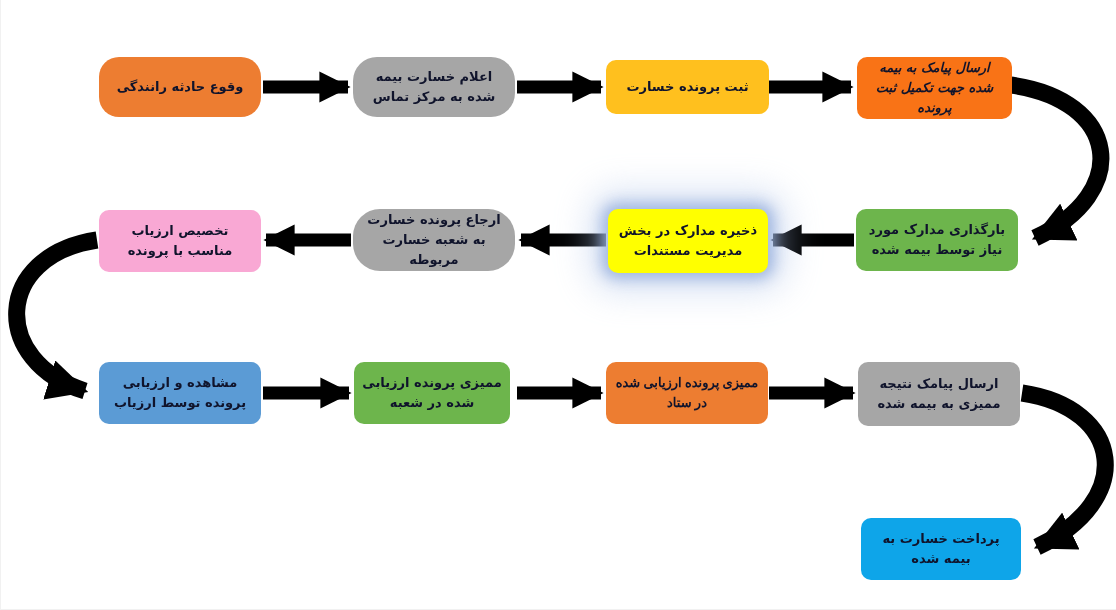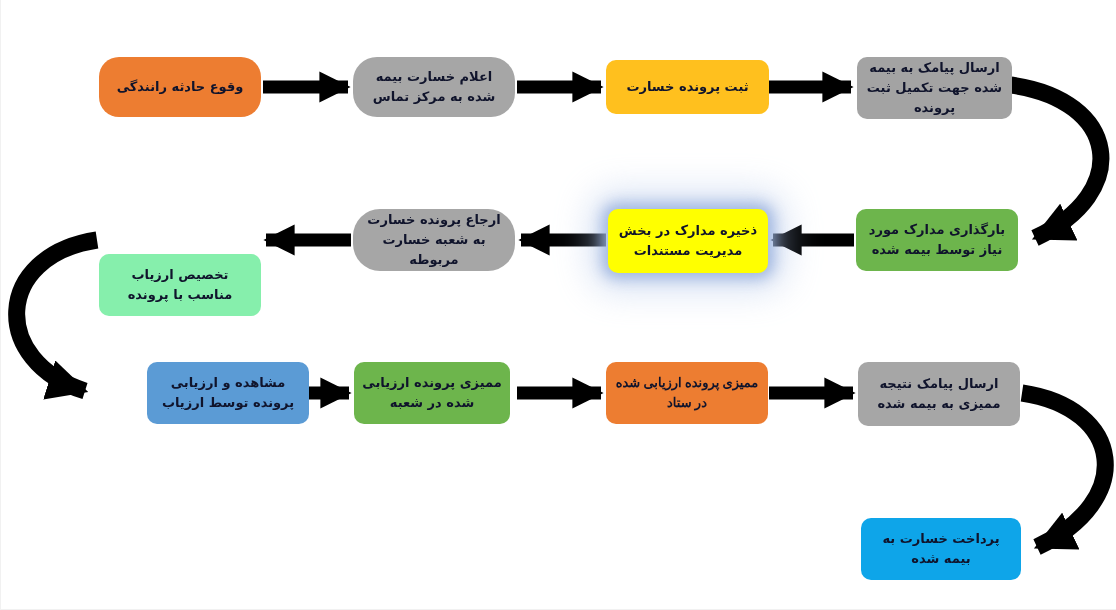--- a/index.html
+++ b/index.html
@@ -29,21 +29,21 @@
   }
   
   #n1 {left:98px;  top:57px;  width:162px; height:60px;border-radius:20px;}
   #n2 {left:352px; top:57px;  width:162px; height:60px;border-radius:24px;}
   #n3 {left:605px; top:60px;  width:163px; height:54px;}
   #n4 {left:856px; top:57px;  width:155px; height:62px;}
   #n5 {left:855px; top:209px; width:162px; height:62px;}
   #n6 {left:607px; top:209px; width:160px; height:64px;}
   #n7 {left:352px; top:209px; width:162px; height:62px;}
   #n8 {left:98px;  top:210px; width:162px; height:62px;}
-  #n9 {left:98px;  top:362px; width:162px; height:62px;margin-left:48px;}
+  #n9 {left:98px;  top:362px; width:162px; height:62px;}
   #n10{left:353px; top:362px; width:156px; height:62px;}
   #n11{left:605px; top:362px; width:162px; height:62px;}
   #n12{left:857px; top:362px; width:162px; height:64px;}
   #n13{left:860px; top:518px; width:160px; height:62px;}
 </style>
 </head>
 <body>
 
 <div class="stage">
 
@@ -67,24 +67,24 @@
     <g stroke="#000000" stroke-width="17" fill="none" marker-end="url(#ah)">
       <path d="M1010,85 C1118,100 1132,192 1034,238"></path>
       <path d="M96,240 C-8,256 -10,362 84,391"></path>
       <path d="M1021,393 C1122,408 1136,500 1036,547"></path>
     </g>
   </svg>
 
   <div class="node" id="n1" style="background: rgb(237, 125, 49);">وقوع حادثه رانندگی</div>
   <div class="node" id="n2" style="background: rgb(166, 166, 166);">اعلام خسارت بیمه شده به مرکز تماس</div>
   <div class="node" id="n3" style="background: rgb(255, 192, 30);">ثبت پرونده خسارت</div>
-  <div class="node" id="n4" style="background: #a3a3a3;">ارسال پیامک به بیمه شده جهت تکمیل ثبت پرونده</div>
+  <div class="node" id="n4" style="background: #f97316; font-style: italic;">ارسال پیامک به بیمه شده جهت تکمیل ثبت پرونده</div>
   <div class="node" id="n5" style="background: rgb(109, 181, 76);">بارگذاری مدارک مورد نیاز توسط بیمه شده</div>
   <div class="node highlighted" id="n6" style="background: rgb(255, 255, 0);">ذخیره مدارک در بخش مدیریت مستندات</div>
   <div class="node" id="n7" style="background: rgb(166, 166, 166); border-radius: 27px;">ارجاع پرونده خسارت به شعبه خسارت مربوطه</div>
-  <div class="node" id="n8" style="background: #86efac; margin-top: 44px;">تخصیص ارزیاب مناسب با پرونده</div>
+  <div class="node" id="n8" style="background: #f9a8d4;">تخصیص ارزیاب مناسب با پرونده</div>
   <div class="node" id="n9" style="background: rgb(91, 155, 213);">مشاهده و ارزیابی پرونده توسط ارزیاب</div>
   <div class="node" id="n10" style="background: rgb(109, 181, 76);">ممیزی پرونده ارزیابی شده در شعبه</div>
   <div class="node" id="n11" style="background: rgb(237, 125, 49); font-family: Liberation Serif, serif;">ممیزی پرونده ارزیابی شده در ستاد</div>
   <div class="node" id="n12" style="background: rgb(166, 166, 166);">ارسال پیامک نتیجه ممیزی به بیمه شده</div>
   <div class="node" id="n13" style="background: #0ea5e9;">پرداخت خسارت به بیمه شده</div>
 
 </div>
 
 </body></html>

